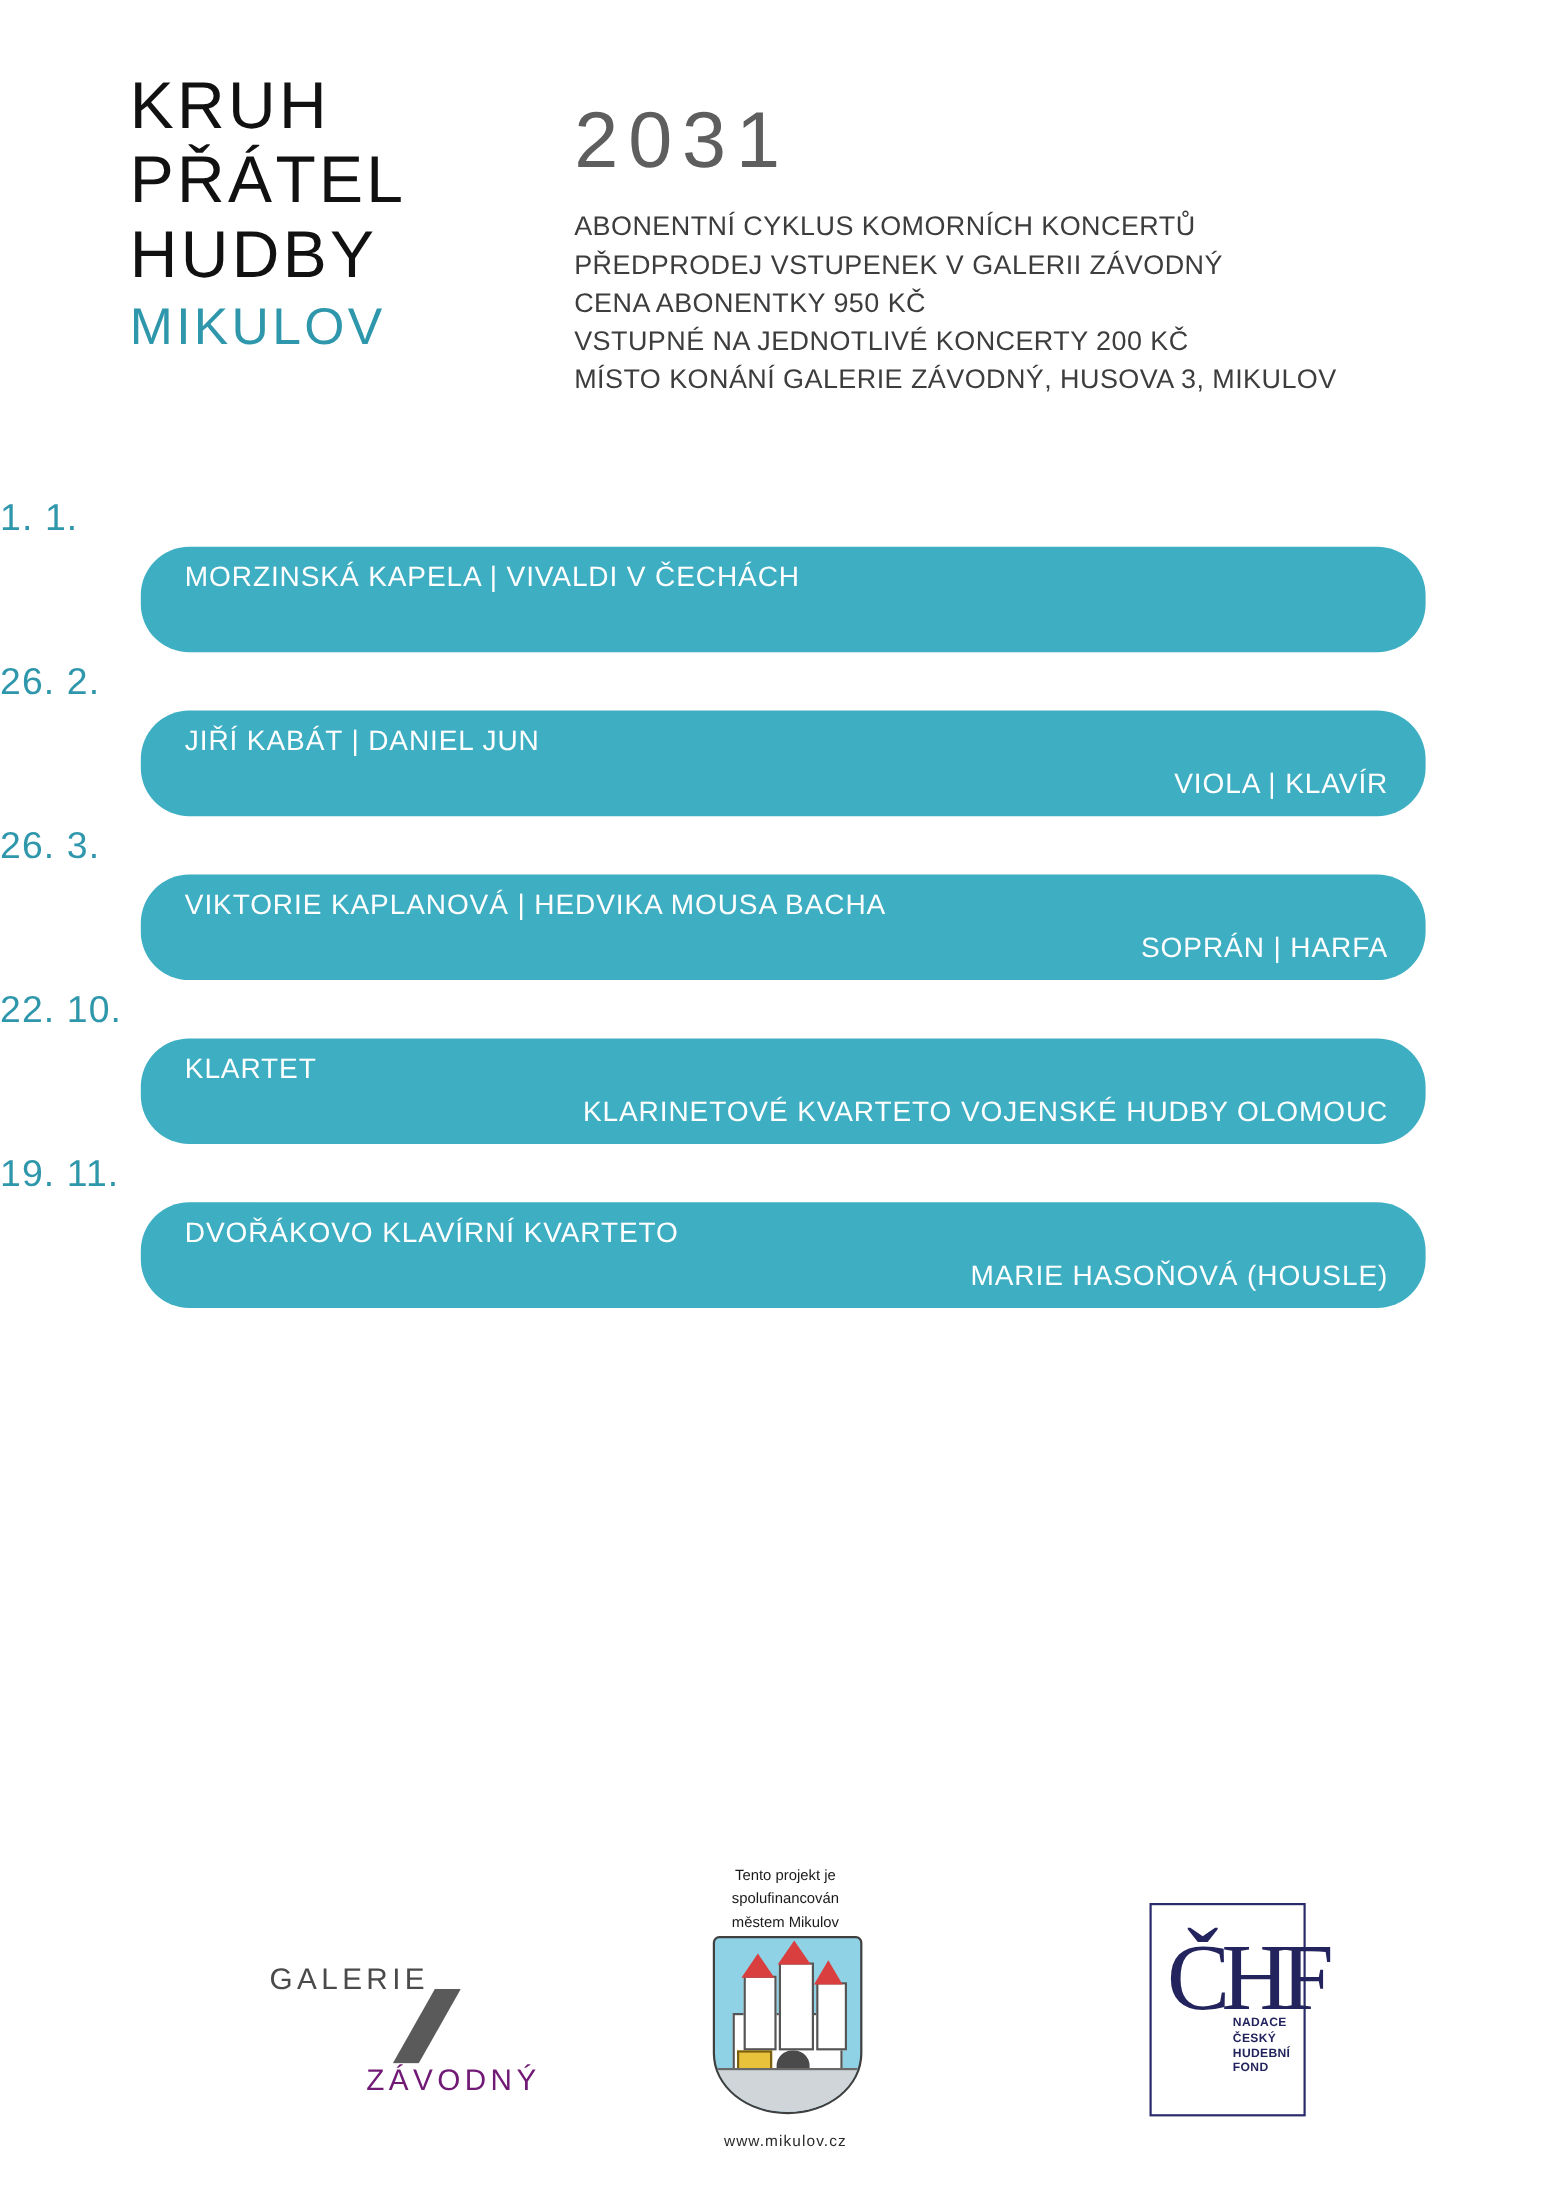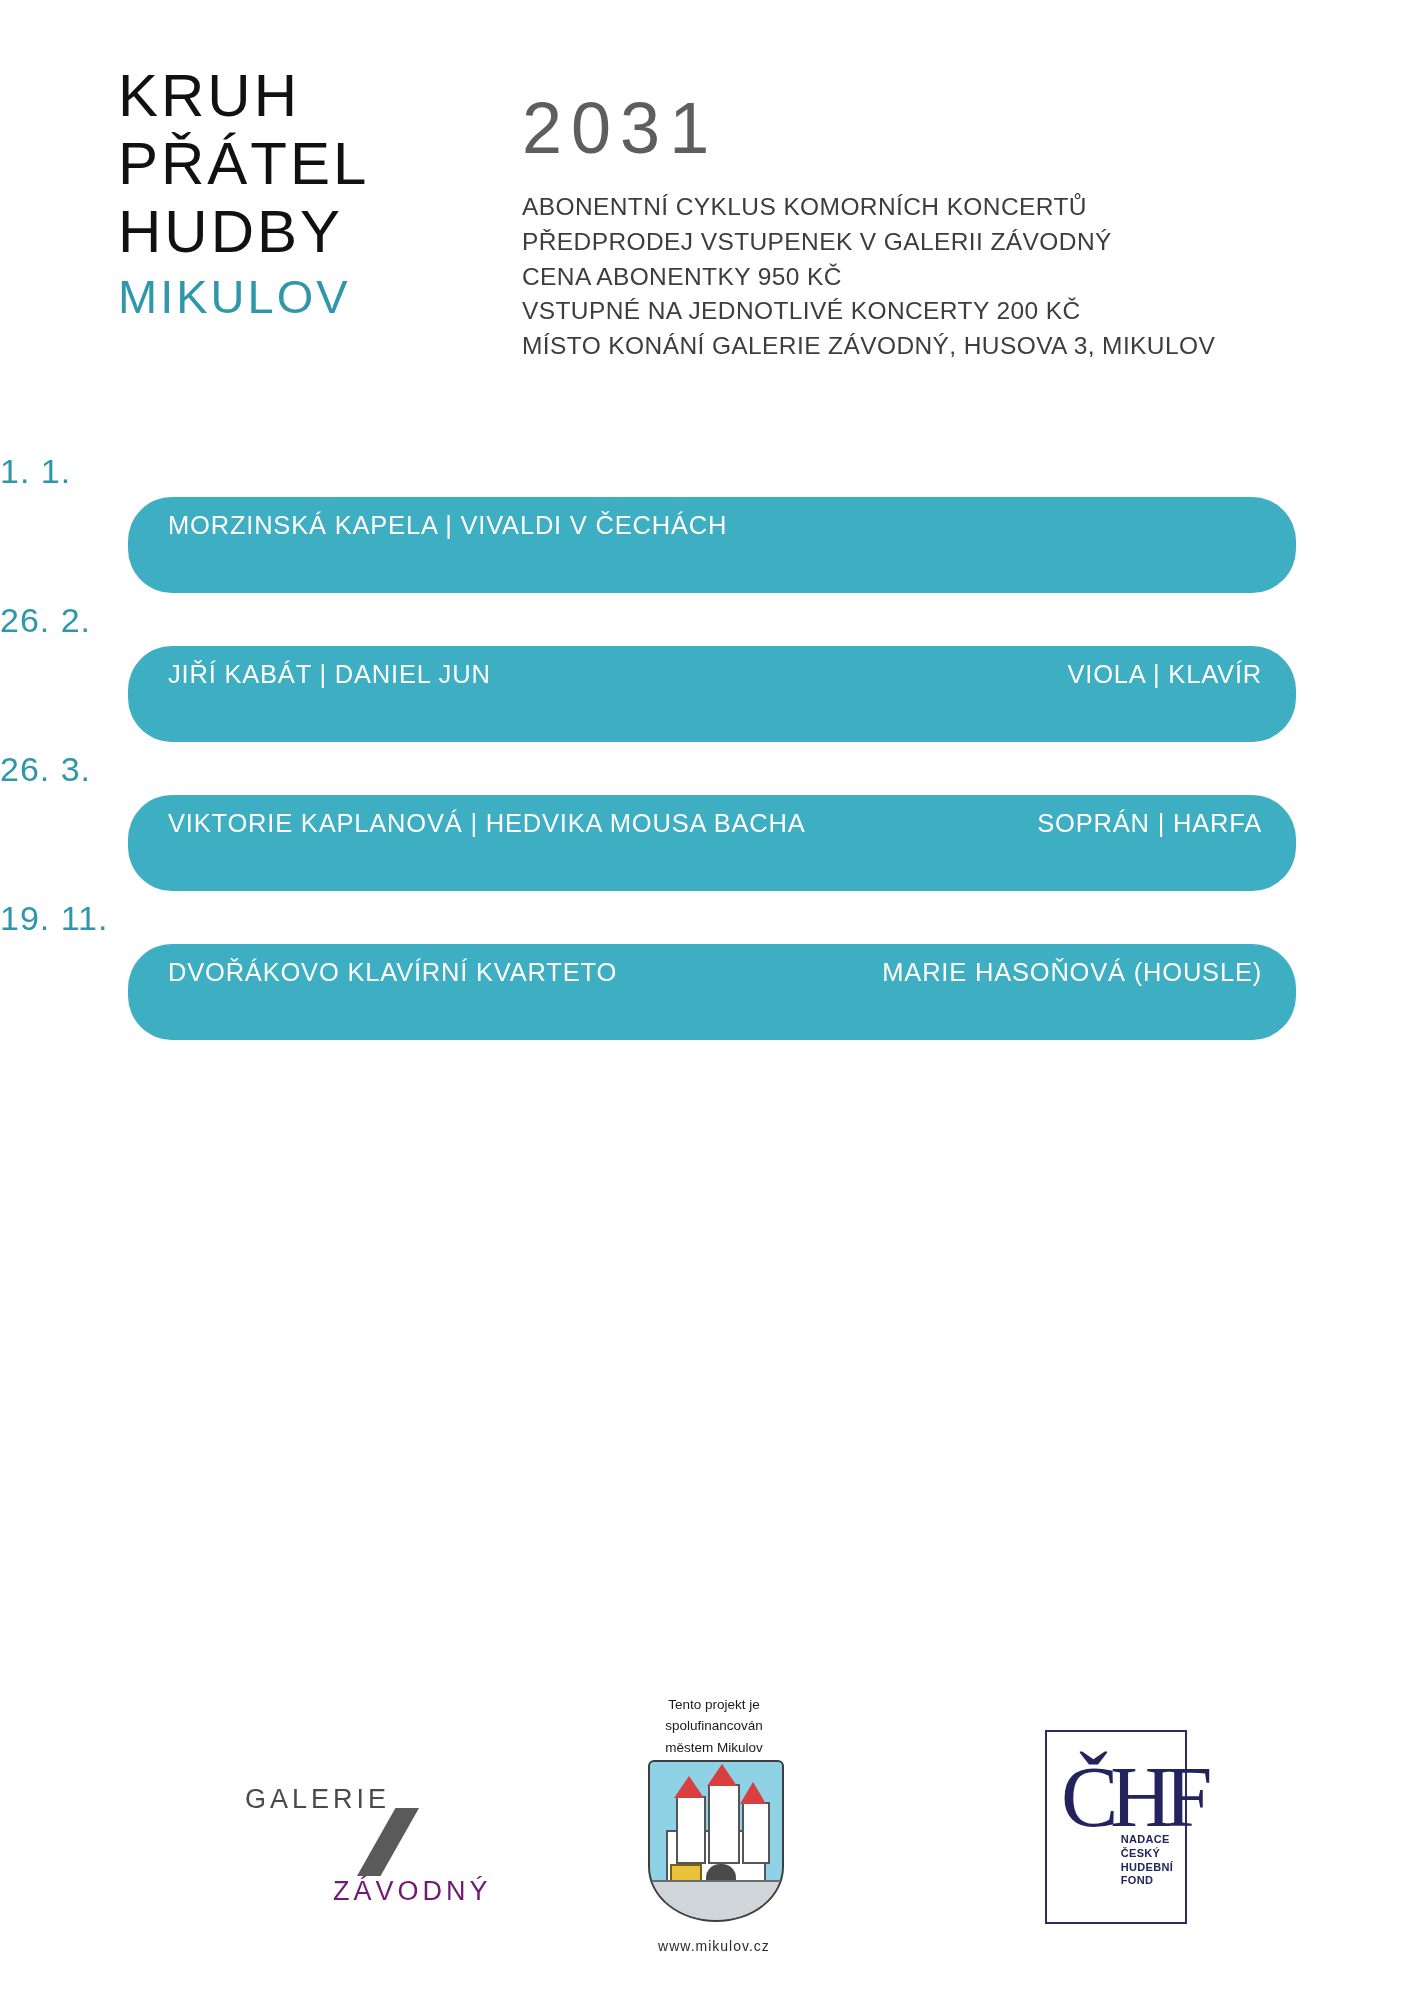--- a/index.html
+++ b/index.html
@@ -87,21 +87,21 @@
   }
   .bar {
     margin-left: 128px;
     margin-right: 118px;
     background: #3eaec2;
     border-radius: 44px;
     height: 96px;
     box-sizing: border-box;
     padding: 14px 34px 14px 40px;
     display: flex;
-    flex-direction: row;
+    flex-direction: column;
     justify-content: space-between;
     color: #ffffff;
   }
   .bar .performers {
     font-size: 25.5px;
     letter-spacing: 0.8px;
     text-align: left;
   }
   .bar .instruments {
     font-size: 25.5px;
@@ -314,20 +314,29 @@
     <div class="date-wrap">
       <span class="date">26. 3.</span>
     </div>
     <div class="bar">
       <div class="performers">VIKTORIE KAPLANOVÁ | HEDVIKA MOUSA BACHA</div>
       <div class="instruments">SOPRÁN | HARFA</div>
     </div>
   </div>
 
 
+  <div class="concert">
+    <div class="date-wrap">
+      <span class="date">22. 10.</span>
+    </div>
+    <div class="bar">
+      <div class="performers">KLARTET</div>
+      <div class="instruments">KLARINETOVÉ KVARTETO VOJENSKÉ HUDBY OLOMOUC</div>
+    </div>
+  </div>
 
   <div class="concert">
     <div class="date-wrap">
       <span class="date">19. 11.</span>
     </div>
     <div class="bar">
       <div class="performers">DVOŘÁKOVO KLAVÍRNÍ KVARTETO</div>
       <div class="instruments">MARIE HASOŇOVÁ (HOUSLE)</div>
     </div>
   </div>

